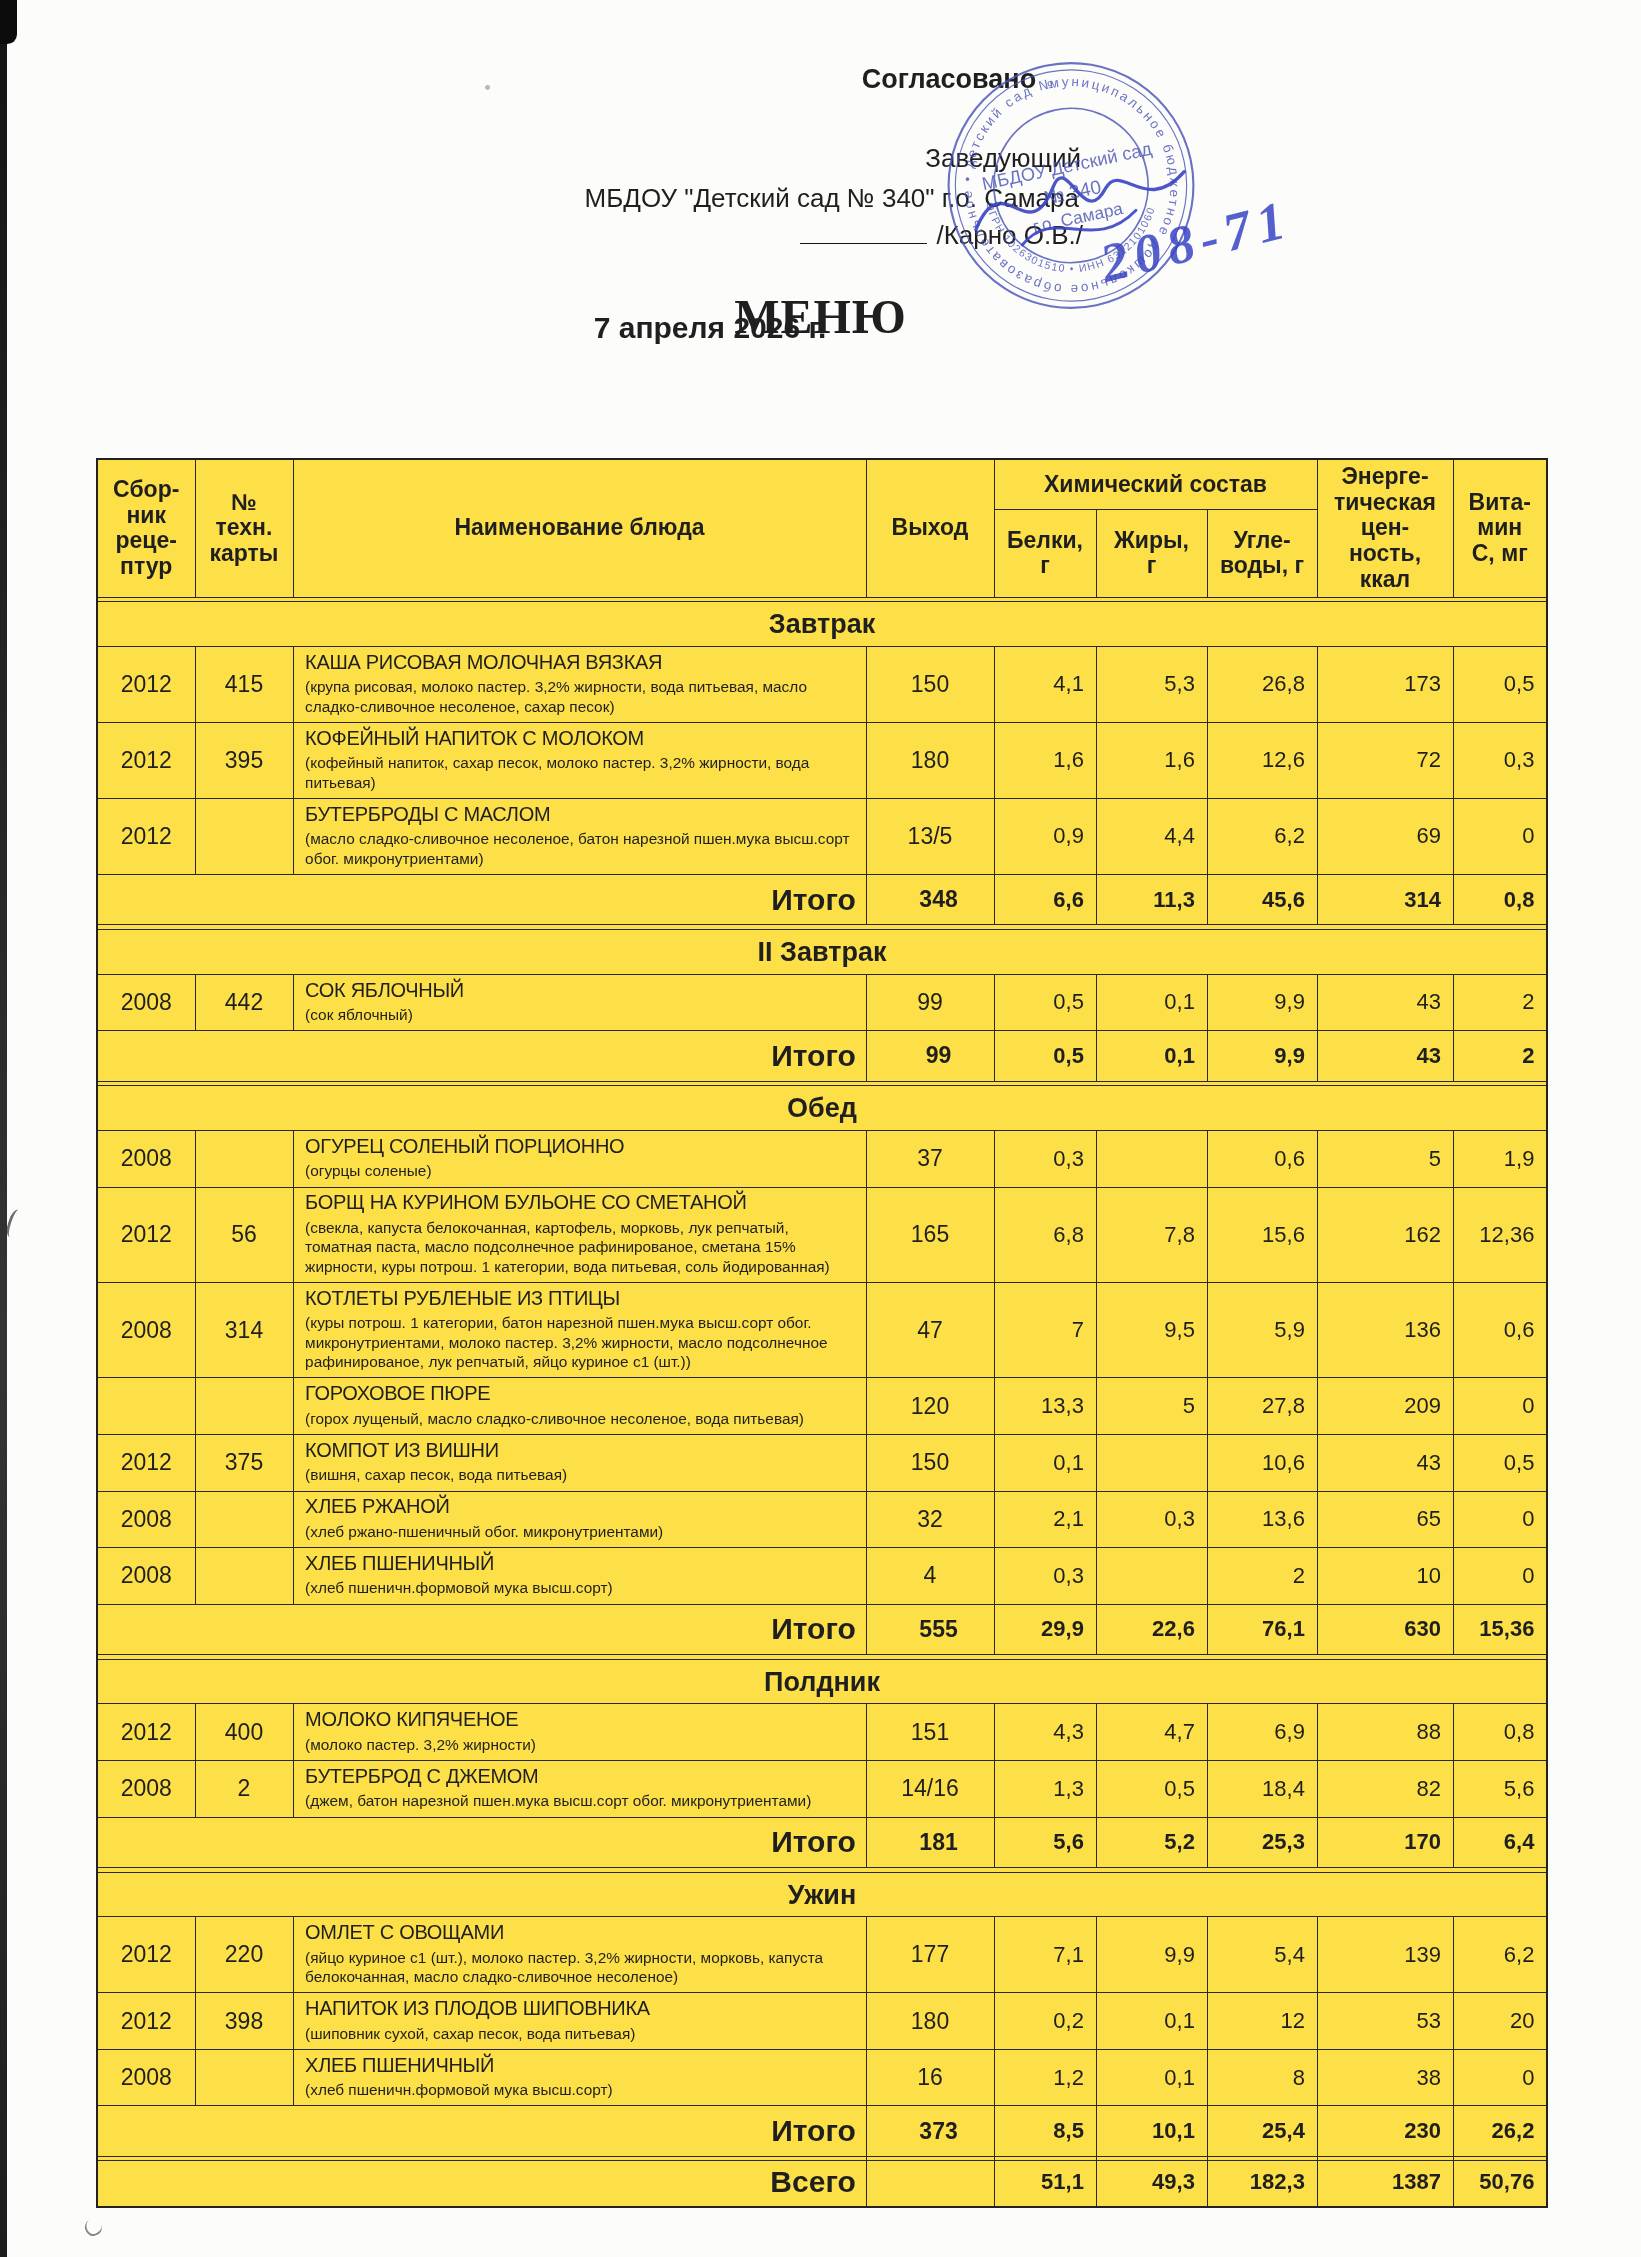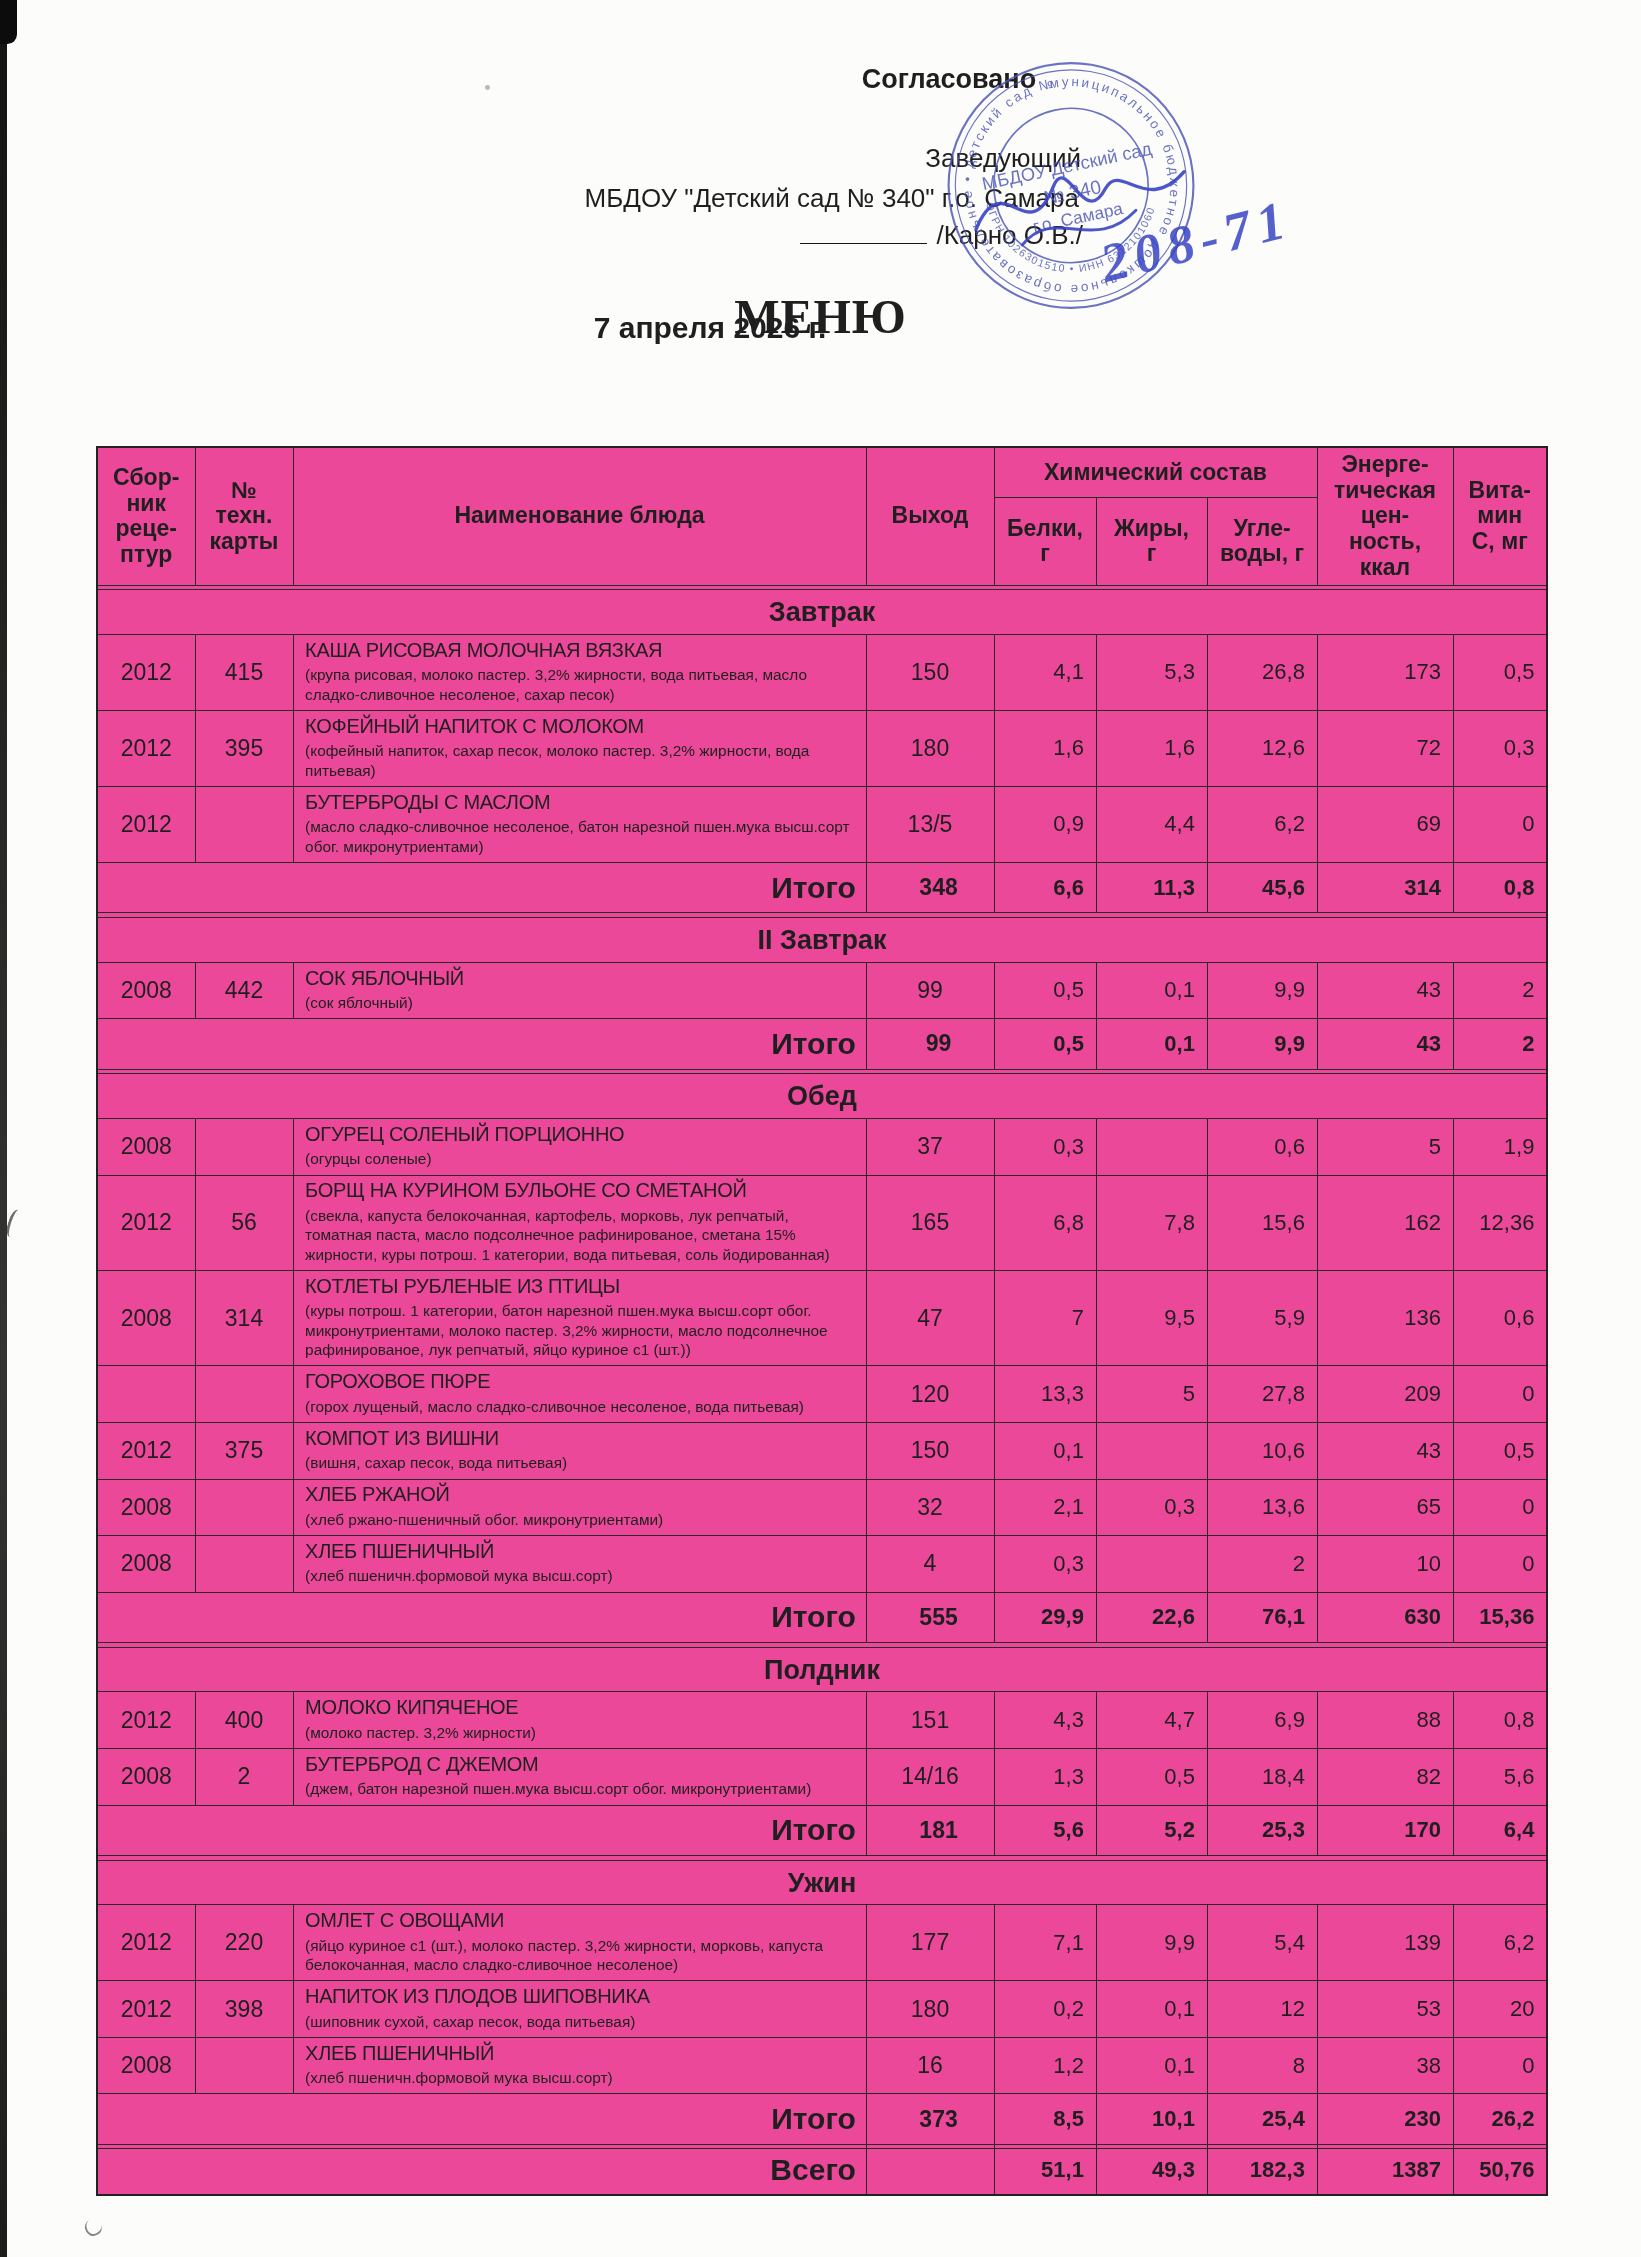--- a/index.html
+++ b/index.html
@@ -32,22 +32,22 @@
               font-size:32px;font-weight:bold;}
 
   
   .stamp{position:absolute;left:938px;top:54px;width:266px;height:263px;opacity:.82;}
   .signature{position:absolute;left:966px;top:137px;width:232px;height:135px;opacity:.9;}
   .handwritten{position:absolute;left:1099px;top:210px;font-family:"Liberation Serif",serif;
                font-style:italic;font-weight:bold;font-size:54px;color:#3a45c4;
                transform:rotate(-14deg);letter-spacing:6.8px;opacity:.85;}
 
   
-  #menu-table{position:absolute;left:96px;top:446px;width:1450px;border-collapse:collapse;table-layout:fixed;
-              background:#ec4899;}
+  #menu-table{position:absolute;left:96px;top:458px;width:1450px;border-collapse:collapse;table-layout:fixed;
+              background:#fde047;}
   #menu-table th,#menu-table td{border:1.9px solid #292929;vertical-align:middle;overflow:hidden;}
   #menu-table{border:2.9px solid #222;}
   thead th{font-size:23px;font-weight:bold;line-height:1.12;text-align:center;padding:3.9px 1.9px;}
   .pre{white-space:pre-line;}
   .dish-cell{vertical-align:top;padding:3.9px 11.6px 5.8px;text-align:left;}
   .dish-name{font-size:20px;letter-spacing:-0.3px;line-height:1.18;}
   .ingredients{font-size:15.4px;line-height:1.26;margin-top:2.9px;}
   .c-center{text-align:center;font-size:23px;padding:1.9px 3.9px;}
   .num{text-align:right;font-size:22px;padding:1.9px 11.6px 1.9px 1.9px;}
   .band{position:relative;text-align:center;font-size:27px;font-weight:bold;padding:11.6px 3.9px 5.8px;}

